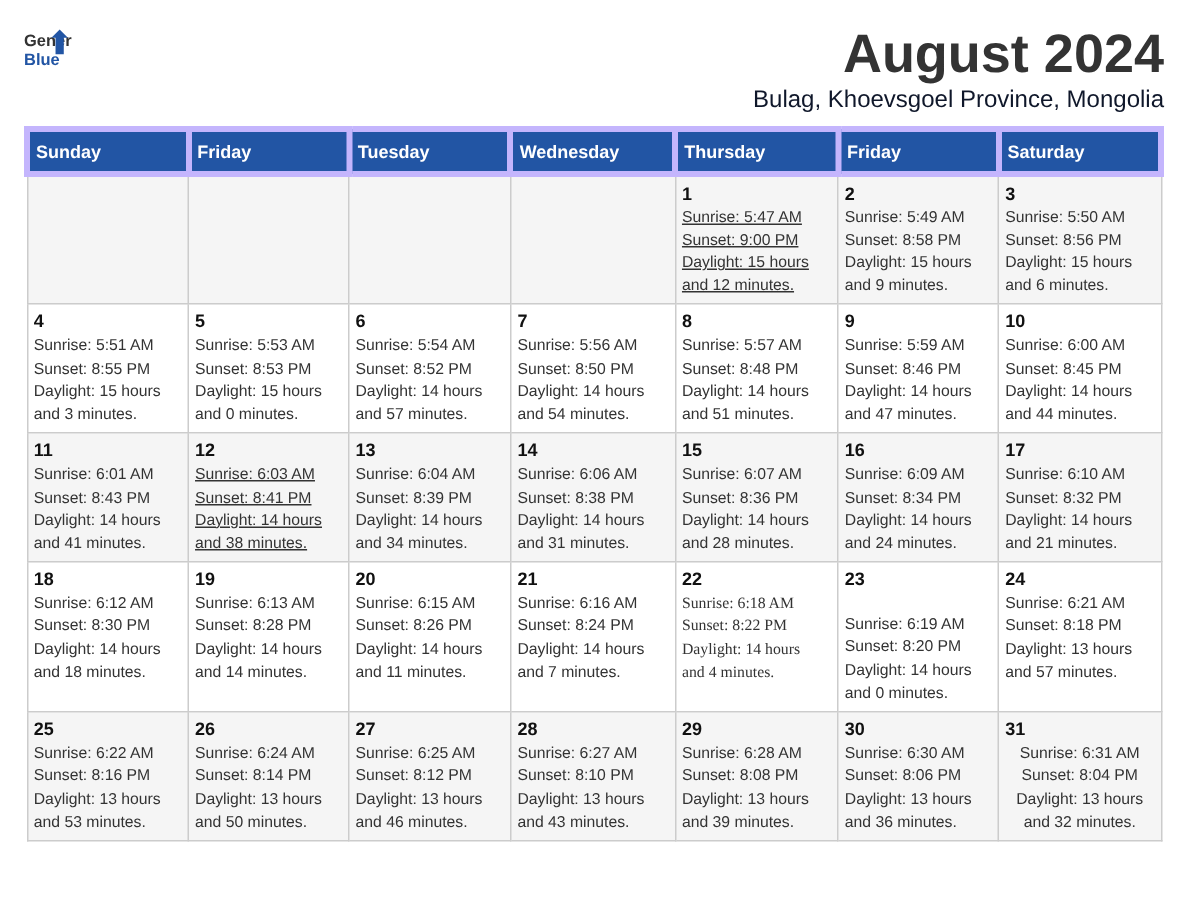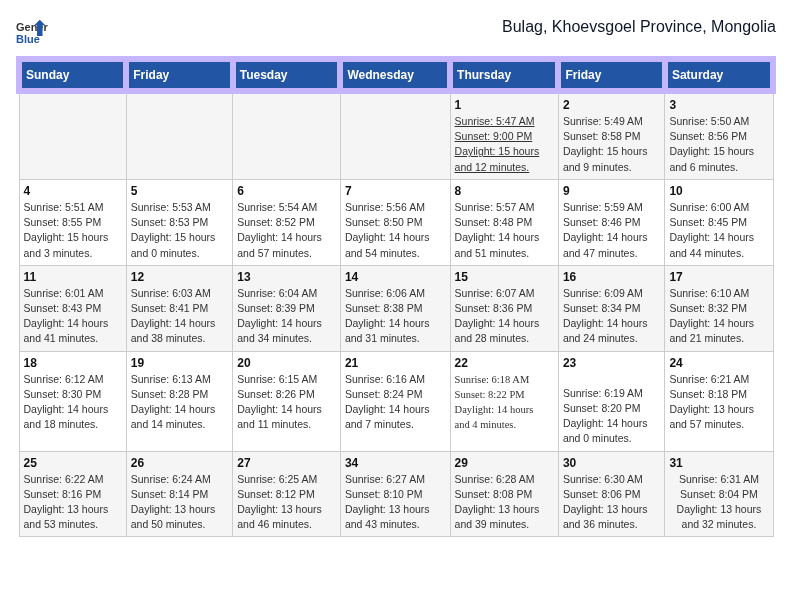--- a/index.html
+++ b/index.html
@@ -44,21 +44,21 @@
       border-collapse: collapse;
       font-size: 11px;
     }
     thead tr th {
       background: #2255a4;
       color: #fff;
       padding: 6px 4px;
       text-align: left;
       font-size: 12px;
       font-weight: bold;
-      border: 6px solid #c4b5fd;
+      border: 4px solid #c4b5fd;
     }
     tbody tr td {
       border: 1px solid #ccc;
       padding: 4px;
       vertical-align: top;
       height: 80px;
       width: 113px;
     }
     tbody tr:nth-child(odd) td {
       background: #f5f5f5;
@@ -85,20 +85,21 @@
   <div class="logo">
     <svg class="logo-icon" viewBox="0 0 35 35" width="40" height="40">
         <g>
           <text x="0" y="16" font-size="12" font-weight="bold" fill="#333">General</text>
           <text x="0" y="30" font-size="12" font-weight="bold" fill="#2255a4">Blue</text>
           <polygon points="26,4 32,10 29,10 29,22 23,22 23,10 20,10" fill="#2255a4"></polygon>
         </g>
       </svg>
   </div>
   <div class="title-block">
+    <div class="month-title">August 2024</div>
     <div class="location-title">Bulag, Khoevsgoel Province, Mongolia</div>
   </div>
 </div>
 
 <table>
   <thead>
     <tr>
     <th>Sunday</th>
         <th>Friday</th>
         <th>Tuesday</th>
@@ -190,21 +191,21 @@
       <tr>
         <td>
           <div class="day-num">11</div>
           <div class="day-detail" style="white-space: pre-line;">Sunrise: 6:01 AM
 Sunset: 8:43 PM
 Daylight: 14 hours
 and 41 minutes.</div>
         </td>
         <td>
           <div class="day-num">12</div>
-          <div class="day-detail" style="white-space: pre-line;">Sunrise: 6:03 AM
+          <div class="day-detail" style="white-space: pre-line; text-decoration: underline;">Sunrise: 6:03 AM
 Sunset: 8:41 PM
 Daylight: 14 hours
 and 38 minutes.</div>
         </td>
         <td>
           <div class="day-num">13</div>
           <div class="day-detail" style="white-space: pre-line;">Sunrise: 6:04 AM
 Sunset: 8:39 PM
 Daylight: 14 hours
 and 34 minutes.</div>
@@ -305,21 +306,21 @@
 and 50 minutes.</div>
         </td>
         <td>
           <div class="day-num">27</div>
           <div class="day-detail" style="white-space: pre-line;">Sunrise: 6:25 AM
 Sunset: 8:12 PM
 Daylight: 13 hours
 and 46 minutes.</div>
         </td>
         <td>
-          <div class="day-num">34</div>
+          <div class="day-num">28</div>
           <div class="day-detail" style="white-space: pre-line;">Sunrise: 6:27 AM
 Sunset: 8:10 PM
 Daylight: 13 hours
 and 43 minutes.</div>
         </td>
         <td>
           <div class="day-num">29</div>
           <div class="day-detail" style="white-space: pre-line;">Sunrise: 6:28 AM
 Sunset: 8:08 PM
 Daylight: 13 hours

